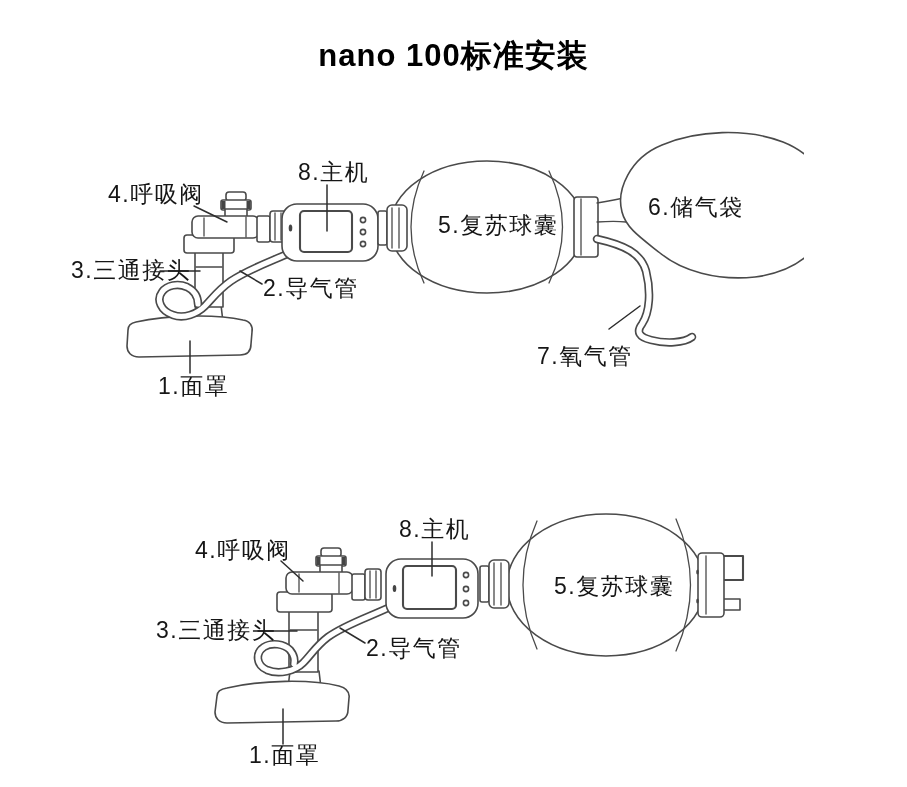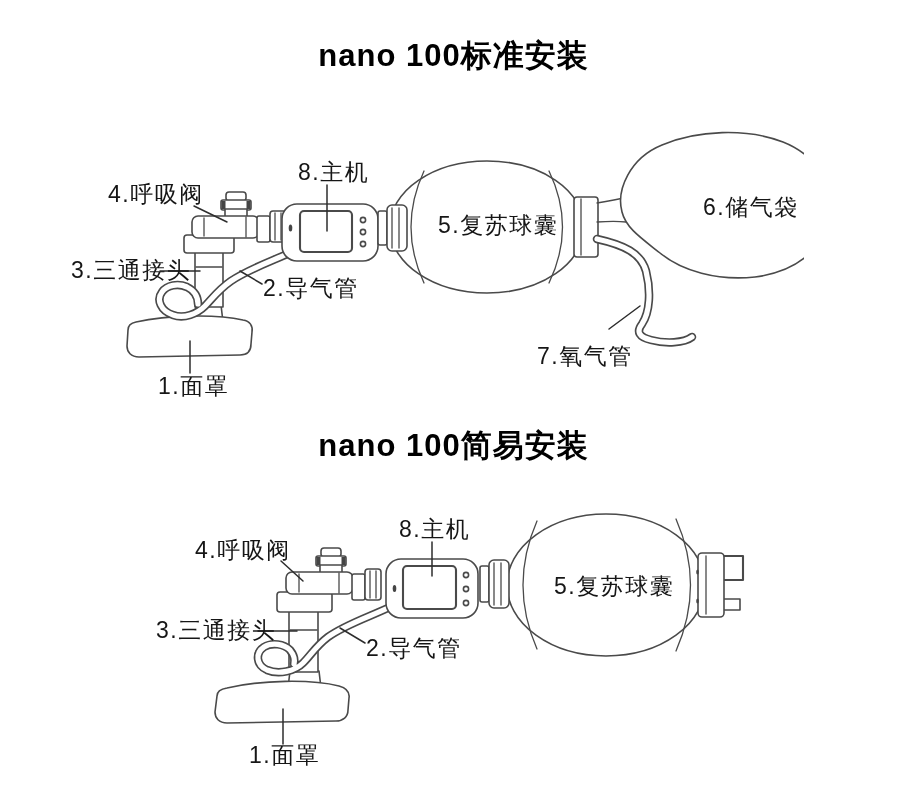--- a/index.html
+++ b/index.html
@@ -189,28 +189,27 @@
         <line class="leader" x1="281" y1="561" x2="303" y2="581"></line>
         <line class="leader" x1="432" y1="542" x2="432" y2="576"></line>
         <line class="leader" x1="258" y1="631" x2="297" y2="631"></line>
         <line class="leader" x1="365" y1="643" x2="340" y2="628"></line>
         <line class="leader" x1="283" y1="709" x2="283" y2="744"></line>
       </g>
     </g>
   </svg>
 
   <div class="diagram-title" id="title-standard">nano 100标准安装</div>
-  <div class="diagram-title" id="title-simple">nano 100简易安装</div>
 
   <div class="part-label" style="left:158px;top:377px;">1.面罩</div>
   <div class="part-label" style="left:263px;top:279px;">2.导气管</div>
   <div class="part-label" style="left:71px;top:261px;">3.三通接头</div>
   <div class="part-label" style="left:108px;top:185px;">4.呼吸阀</div>
   <div class="part-label" style="left:438px;top:216px;">5.复苏球囊</div>
-  <div class="part-label" style="left:703px;top:198px;">6.储气袋</div>
+  <div class="part-label" style="left:648px;top:198px;">6.储气袋</div>
   <div class="part-label" style="left:537px;top:327px;margin-top:20px;">7.氧气管</div>
   <div class="part-label" style="left:298px;top:163px;">8.主机</div>
 
   <div class="part-label" style="left:249px;top:746px;">1.面罩</div>
   <div class="part-label" style="left:366px;top:639px;">2.导气管</div>
   <div class="part-label" style="left:156px;top:621px;">3.三通接头</div>
   <div class="part-label" style="left:195px;top:541px;">4.呼吸阀</div>
   <div class="part-label" style="left:554px;top:577px;">5.复苏球囊</div>
   <div class="part-label" style="left:399px;top:520px;">8.主机</div>
 

